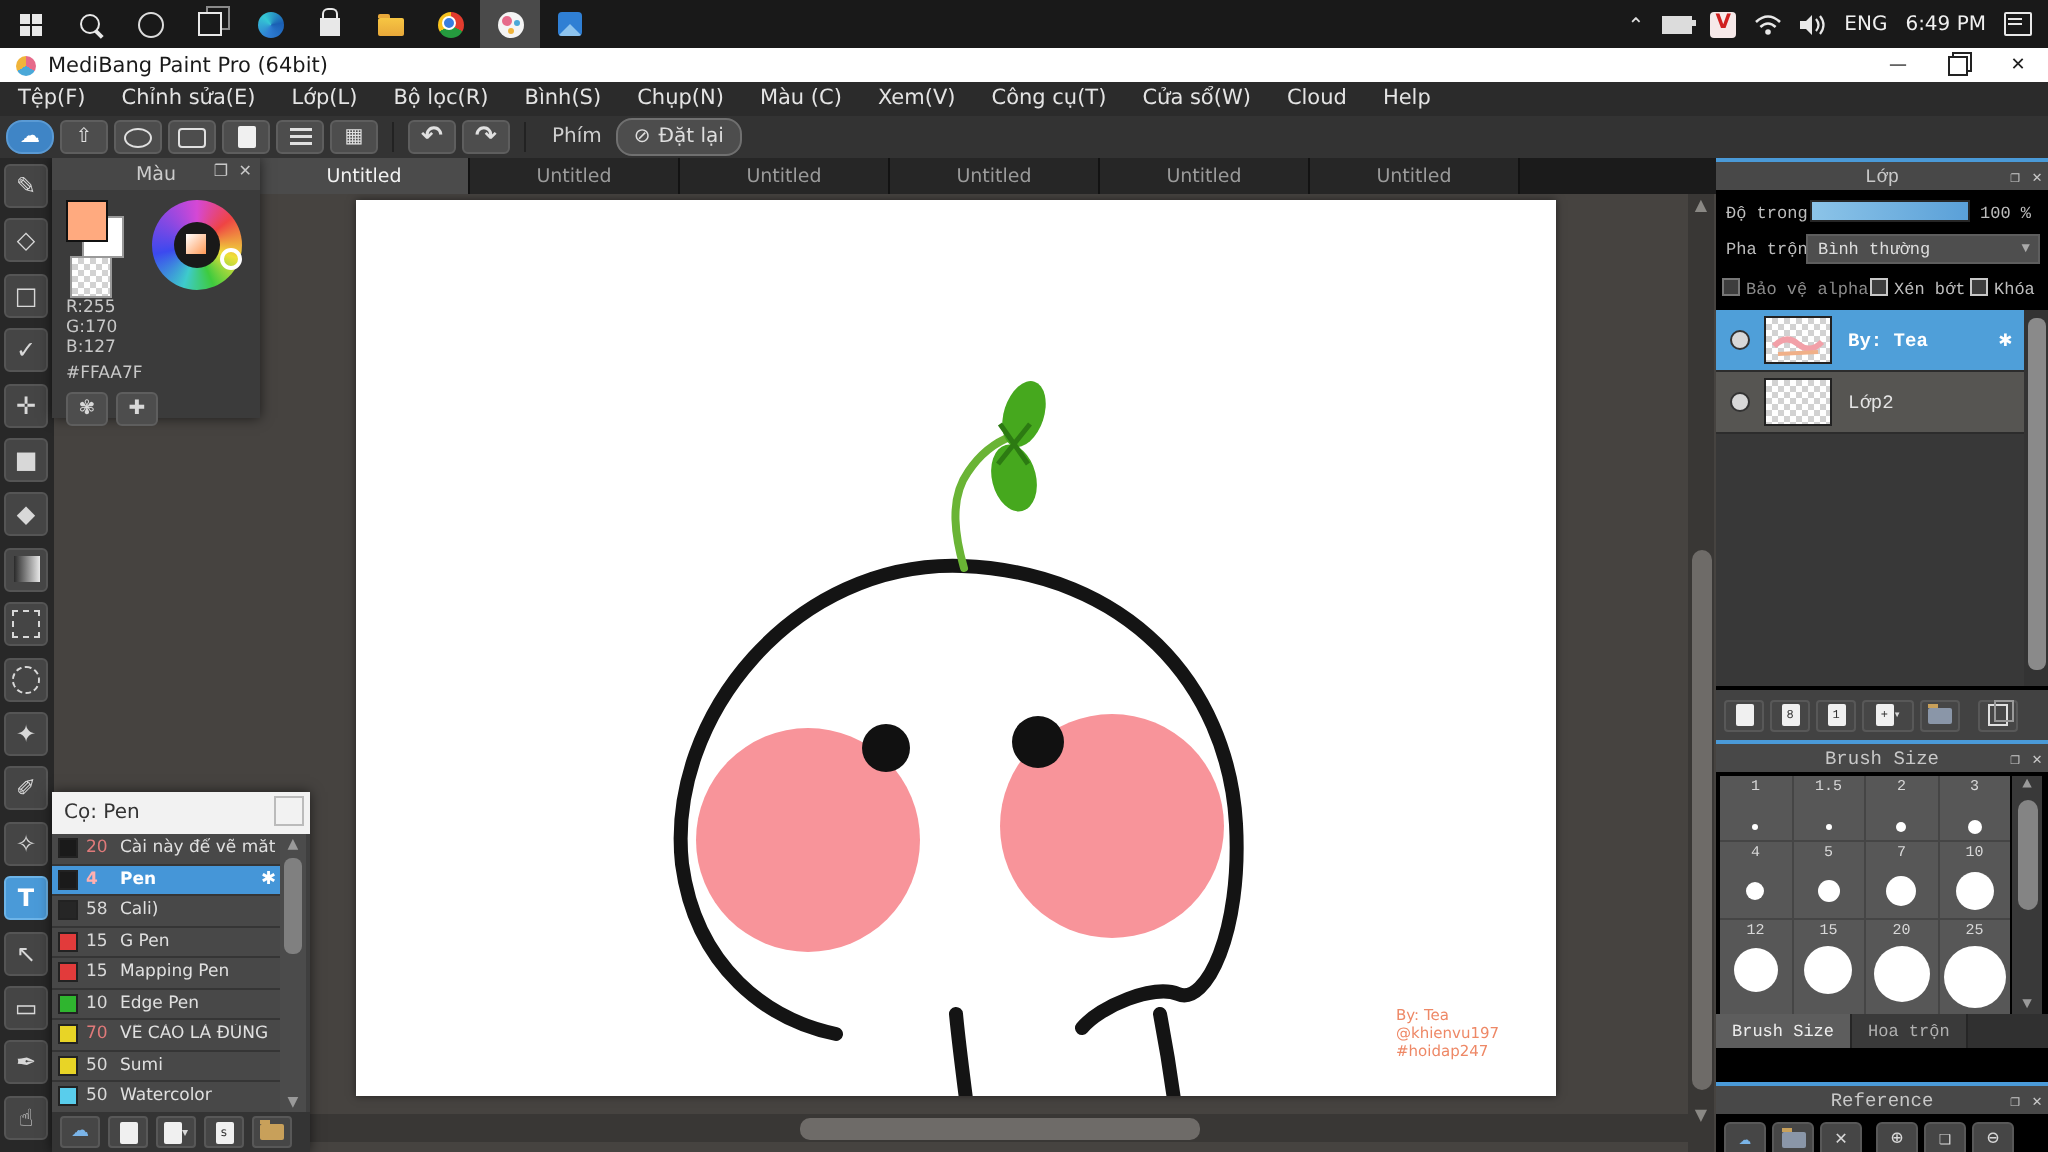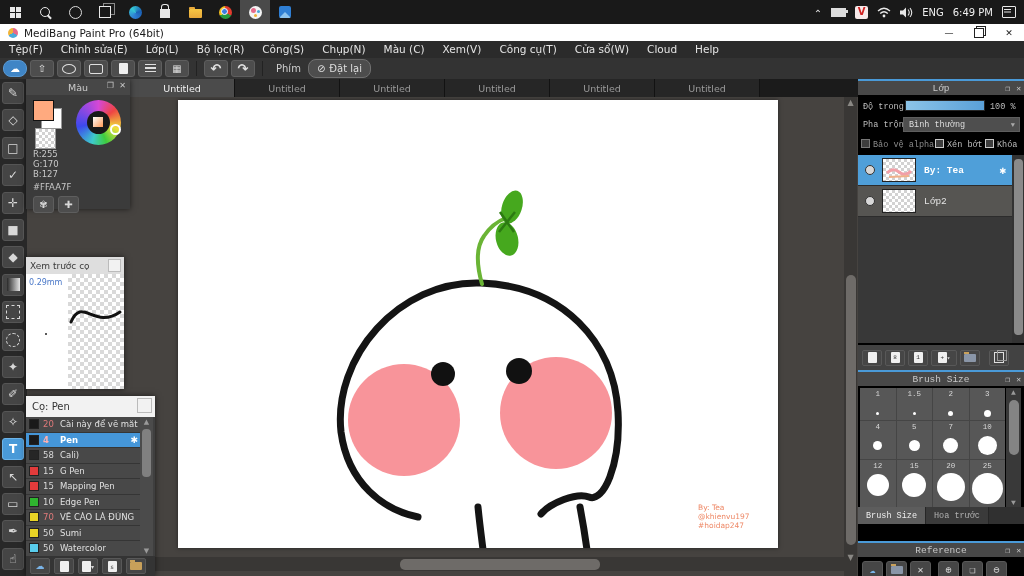--- a/index.html
+++ b/index.html
@@ -248,21 +248,21 @@
         </div>
       <div class="wc">✕</div>
     </div>
   </div>
 
   <div id="menubar" class="abs">
       <span class="menu-item">Tệp(F)</span>
       <span class="menu-item">Chỉnh sửa(E)</span>
       <span class="menu-item">Lớp(L)</span>
       <span class="menu-item">Bộ lọc(R)</span>
-      <span class="menu-item">Công(S)</span>
+      <span class="menu-item">Bình(S)</span>
       <span class="menu-item">Chụp(N)</span>
       <span class="menu-item">Màu (C)</span>
       <span class="menu-item">Xem(V)</span>
       <span class="menu-item">Công cụ(T)</span>
       <span class="menu-item">Cửa sổ(W)</span>
       <span class="menu-item">Cloud</span>
       <span class="menu-item">Help</span>
     </div>
 
   <div id="toolbar" class="abs">
@@ -416,33 +416,20 @@
     <span class="rgb-line" style="top:90px;">B:127</span>
     <span class="rgb-line" style="top:103px;">#FFAA7F</span>
     <div class="cp-btn" style="left:7px;">
         <span>✾</span>
       </div>
     <div class="cp-btn" style="left:32px;">
         <span>✚</span>
       </div>
   </div>
 
-  <div id="preview-panel" class="abs">
-    <div id="preview-header">
-      <span class="pd-title">Xem trước cọ</span>
-      <span class="lt-btn"></span>
-    </div>
-    <div class="abs checker" style="left:42px;top:17px;width:56px;height:115px;">
-      <svg width="56" height="115" viewBox="0 0 56 115">
-        <path d="M3,48 C14,22 26,56 52,38" stroke="#111" stroke-width="3" fill="none" stroke-linecap="round"></path>
-      </svg>
-    </div>
-    <span id="preview-size">0.29mm</span>
-    <div id="preview-dot"></div>
-  </div>
 
   <div id="brush-panel" class="abs">
     <div id="brush-header">
       <span class="pd-title">Cọ: Pen</span>
       <span class="lt-btn" style="width:15px;height:15px;"></span>
     </div>
     <div id="brush-list">
         <div class="brow">
           <span class="bchip" style="background: rgb(26, 26, 26);"></span>
           <span class="bsize" style="color: rgb(224, 122, 122);">20</span>
@@ -634,21 +621,21 @@
             <div class="bs-dot" style="width: 31px; height: 31px; margin-top: 0px;"></div>
           </div>
         </div>
       <div id="bs-scroll">
         <span class="arrow" style="top:0;">▲</span>
         <div id="bs-thumb"></div>
         <span class="arrow" style="bottom:0;">▼</span>
       </div>
       <div id="bs-tabs">
           <div class="bs-tab active">Brush Size</div>
-          <div class="bs-tab">Hoa trước</div>
+          <div class="bs-tab">Hoa trộn</div>
         </div>
     </div>
 
     <div class="rp" style="top:462px;height:52px;">
       <div class="accent" style="background:#4a9ad8;"></div>
       <div class="rp-header">
         <span class="rp-title">Reference</span>
         <span class="rp-ico" style="right:14px;">❐</span>
         <span class="rp-ico" style="right:3px;">✕</span>
       </div>

